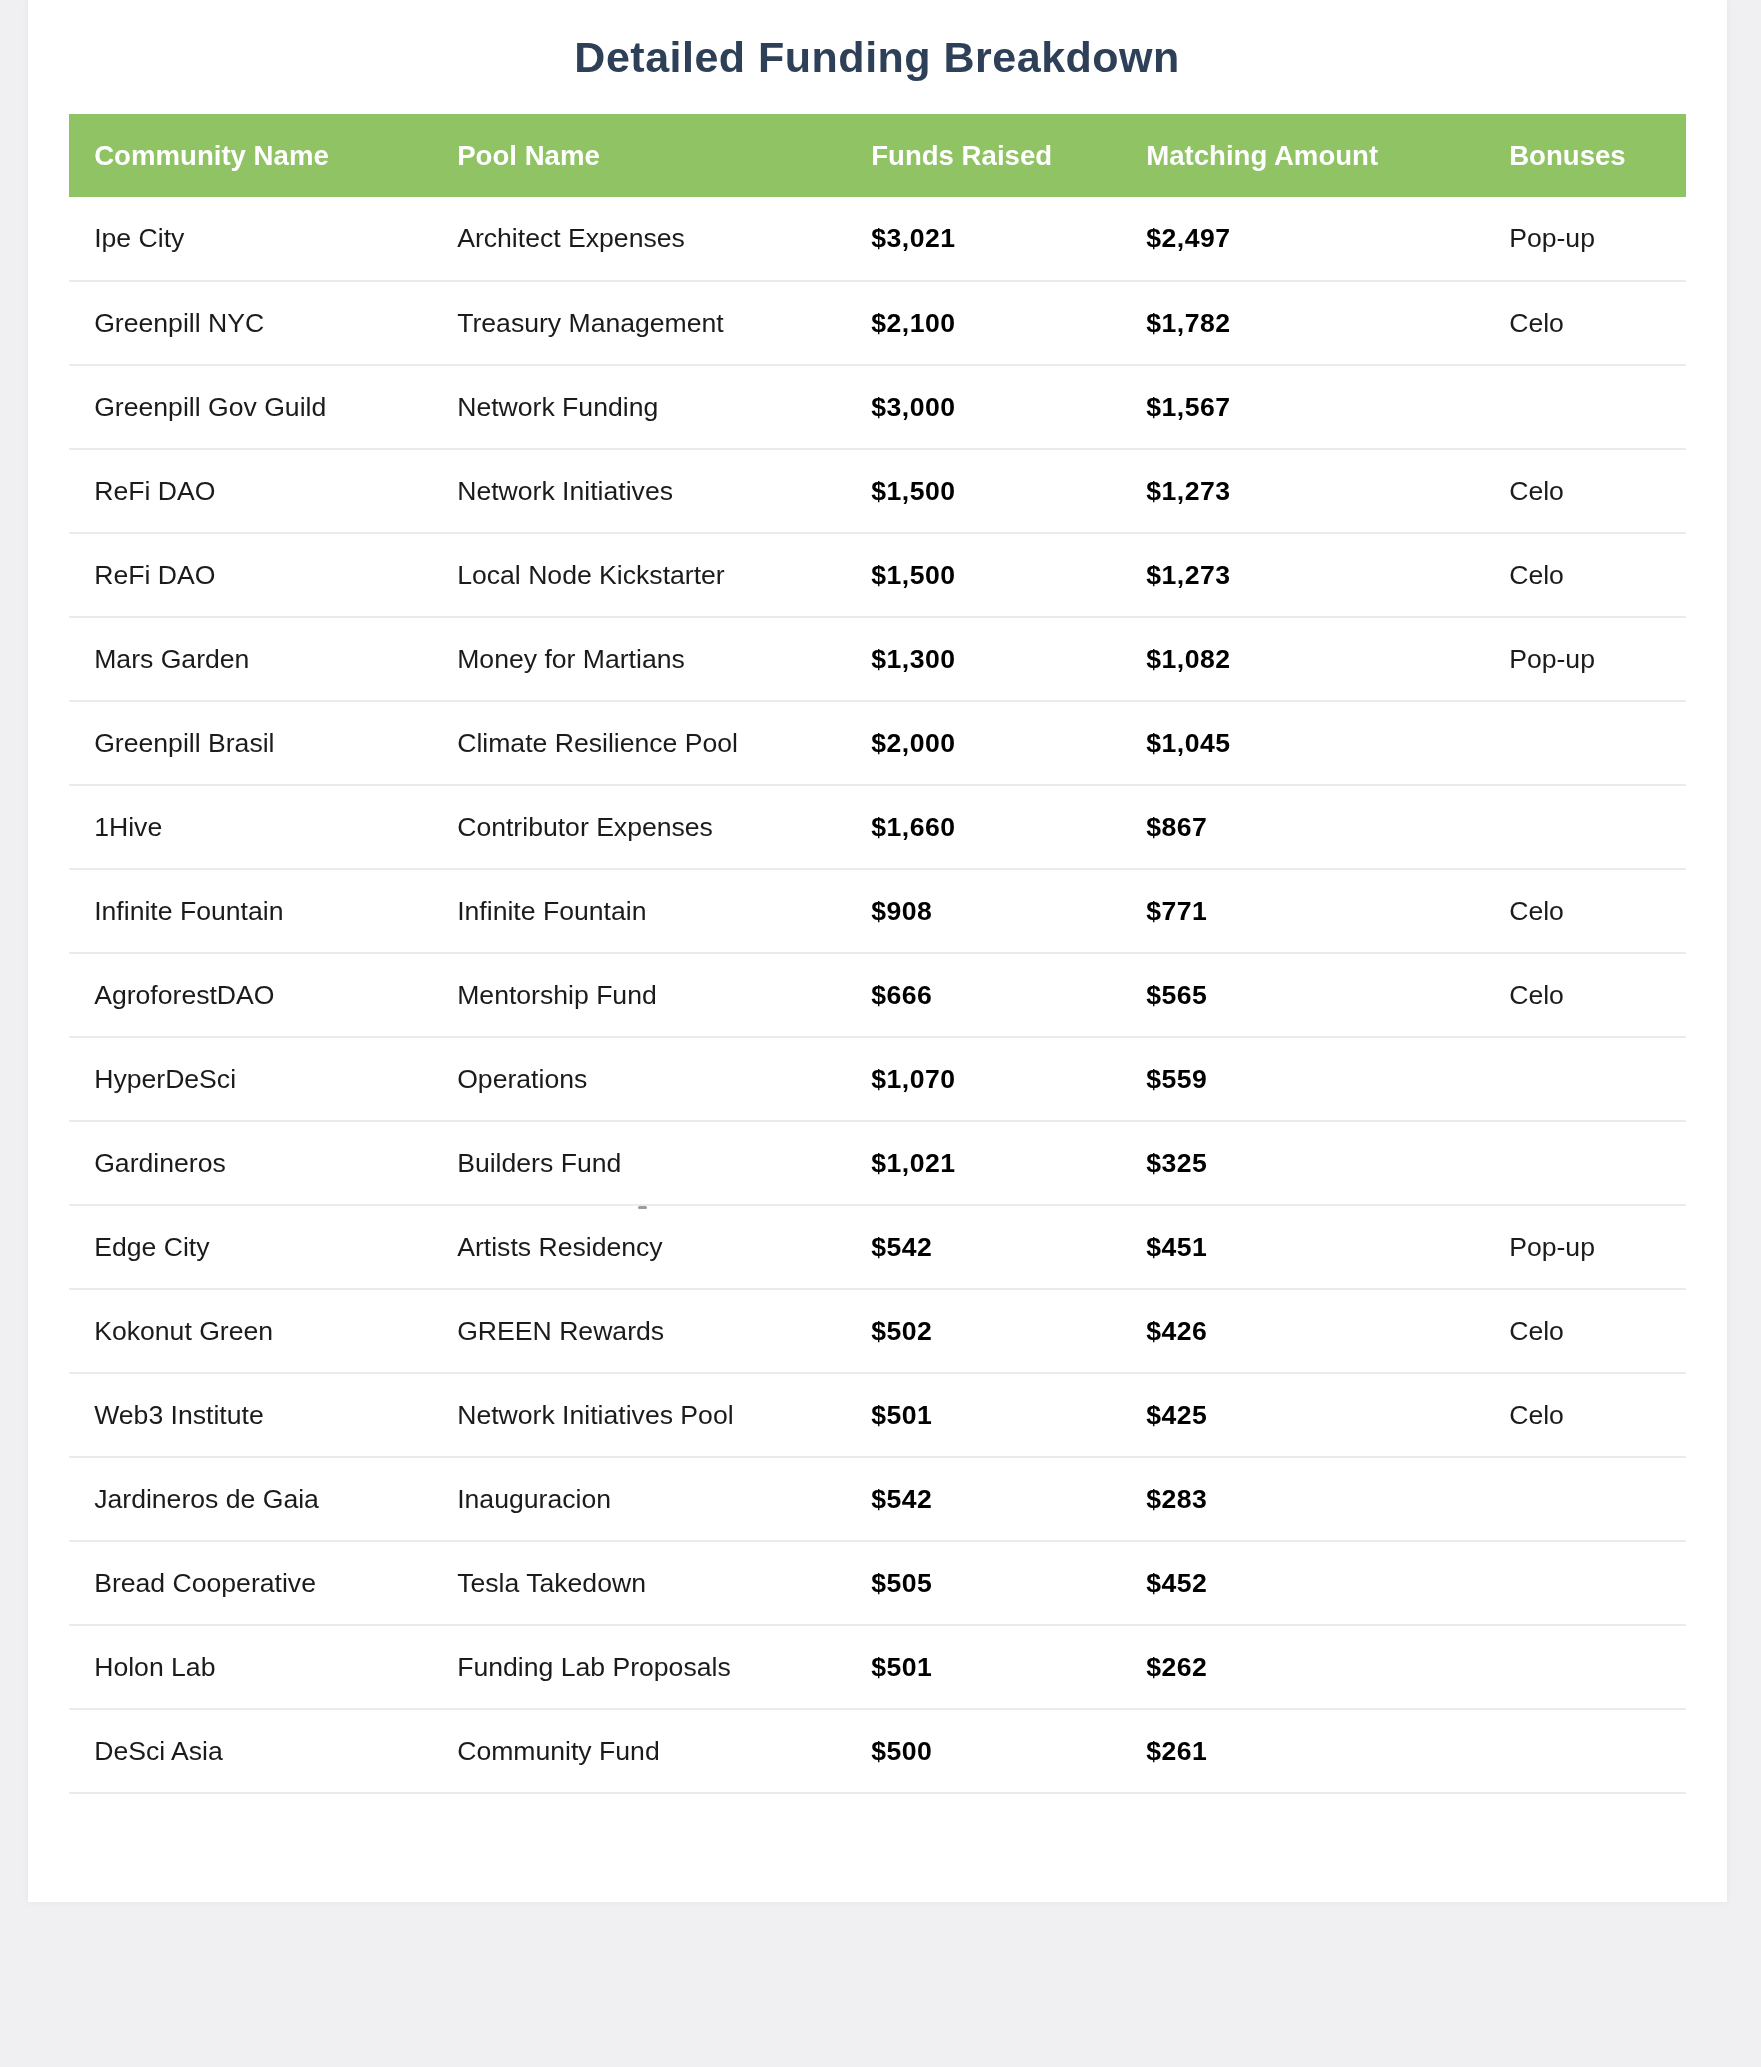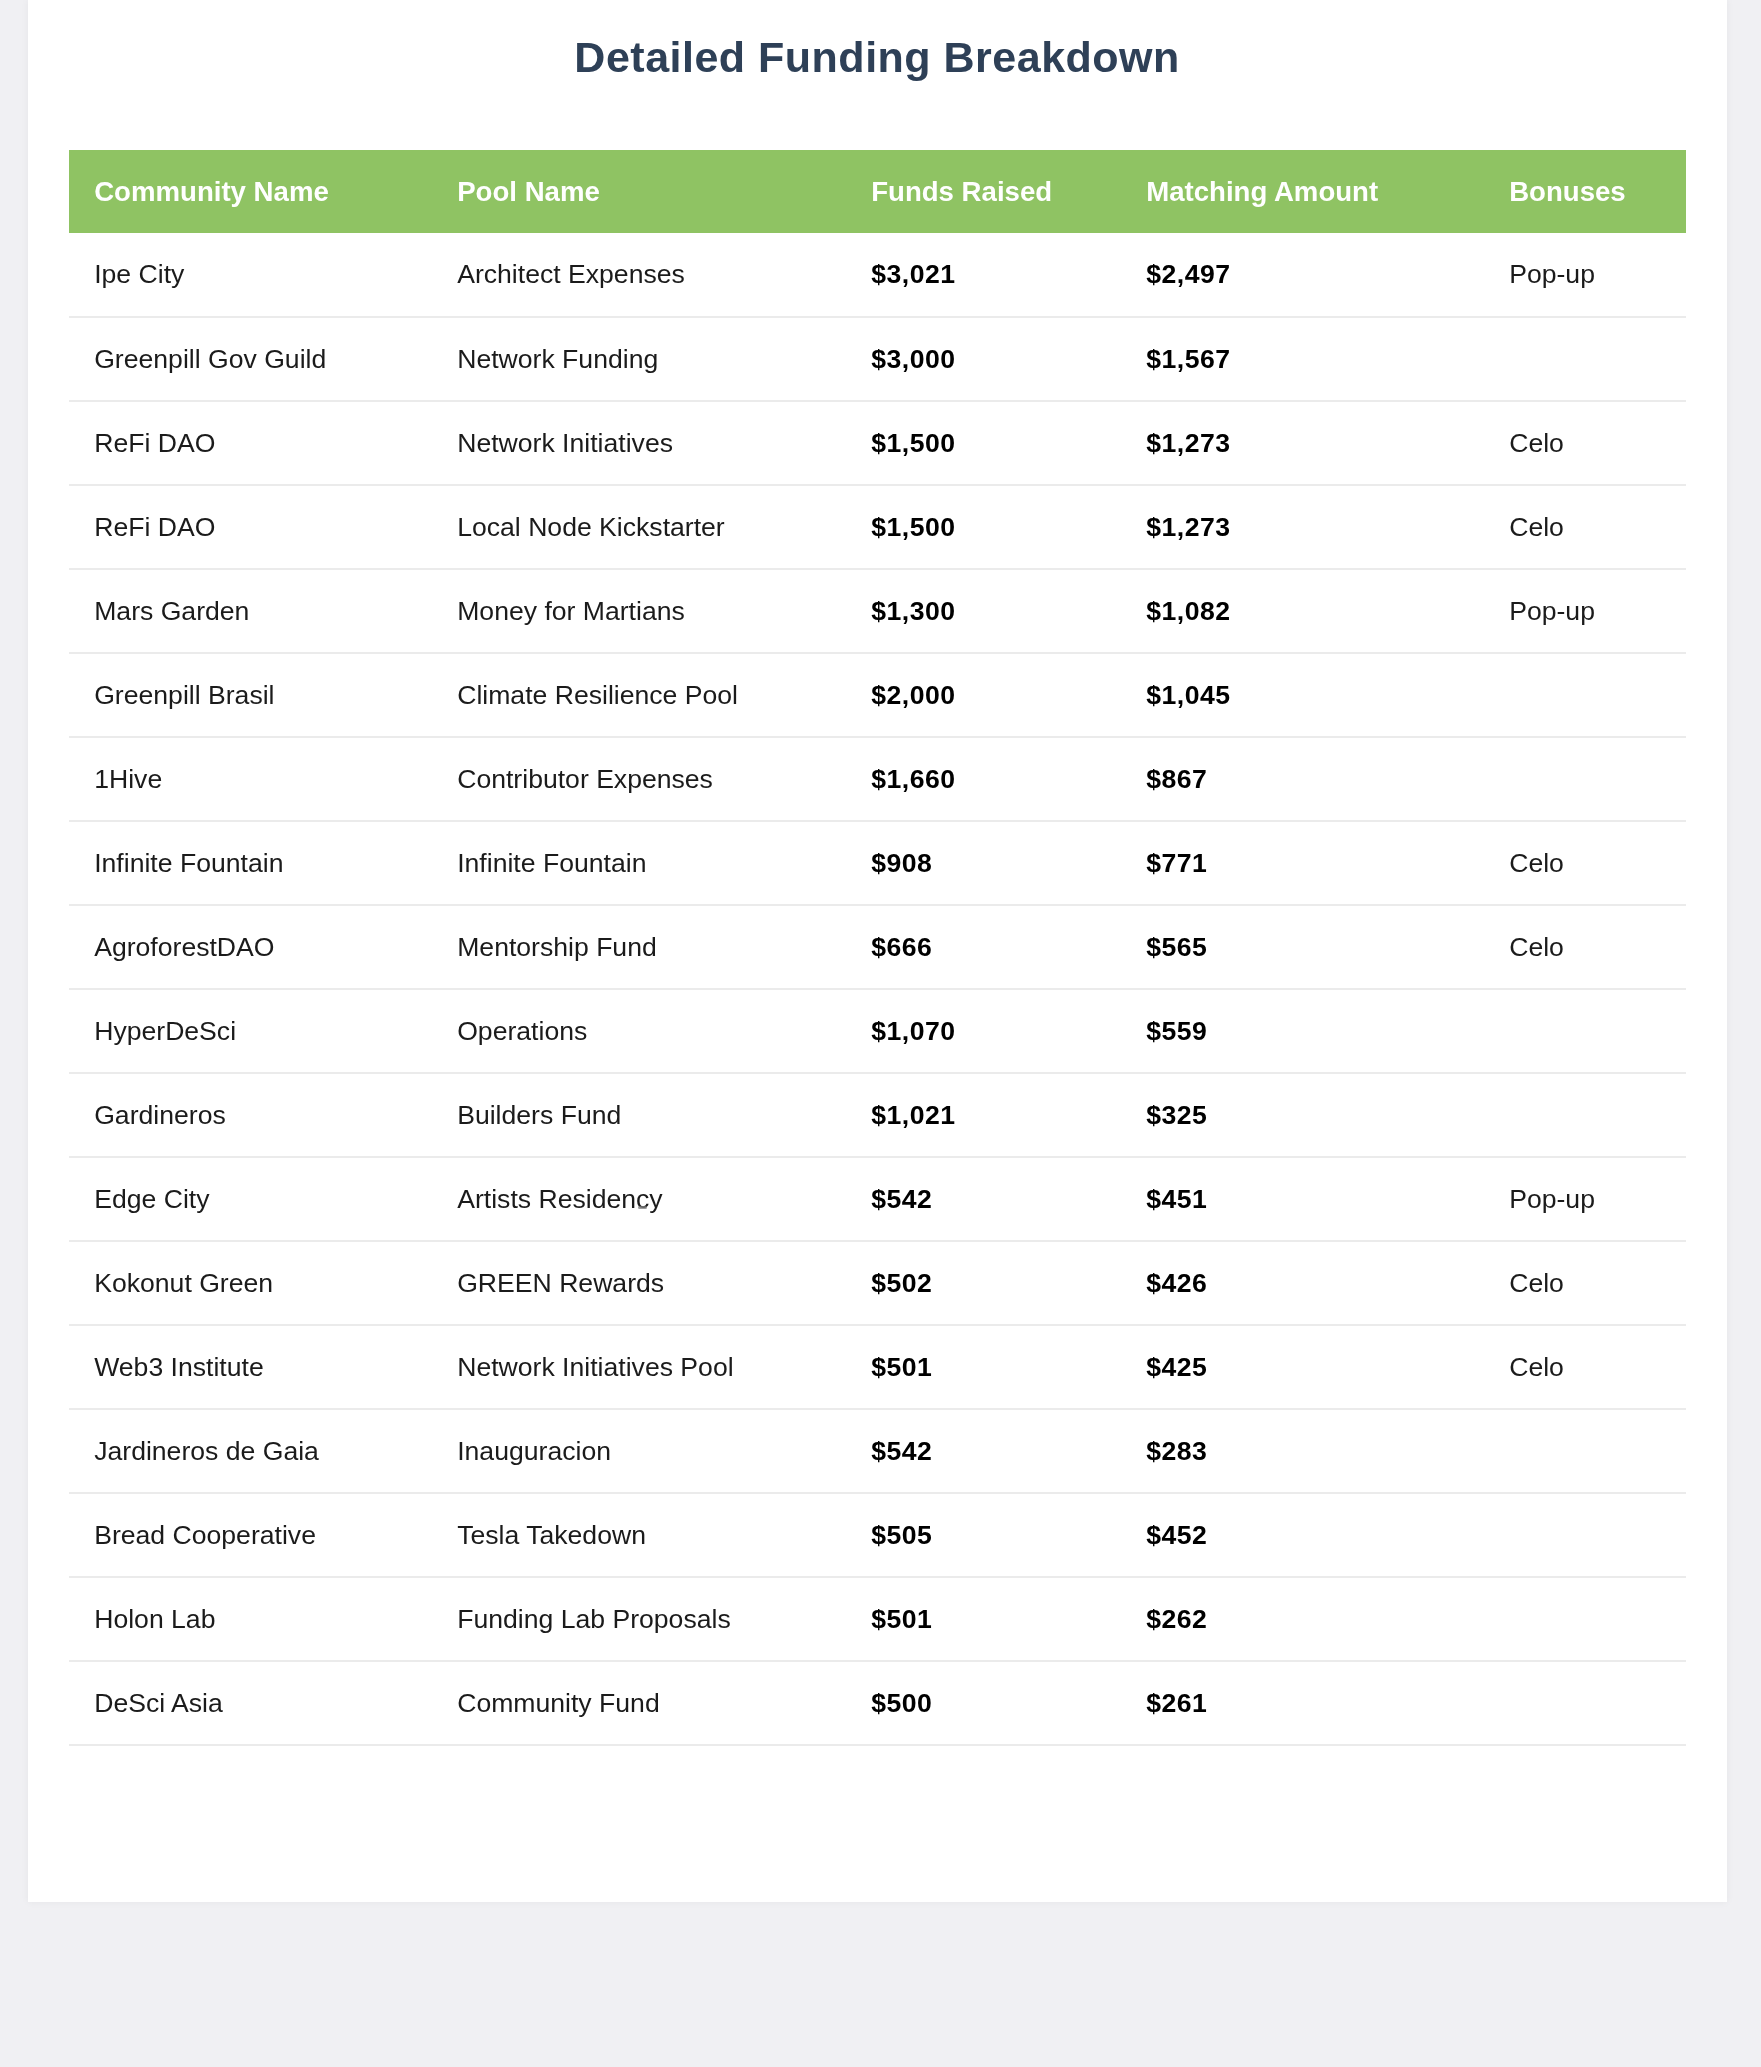--- a/index.html
+++ b/index.html
@@ -22,21 +22,21 @@
   .page-title {
     margin-top: 33px;
     text-align: center;
     font-size: 43px;
     font-weight: 700;
     letter-spacing: 0.5px;
     color: #2e4057;
   }
   table.funding {
     width: 1617px;
-    margin: 68px auto 0 auto;
+    margin: 32px auto 0 auto;
     border-collapse: collapse;
     table-layout: fixed;
   }
   col.c1 { width: 363px; }
   col.c2 { width: 414px; }
   col.c3 { width: 275px; }
   col.c4 { width: 363px; }
   col.c5 { width: 202px; }
   thead th {
     background: #8fc363;
@@ -101,20 +101,27 @@
     </thead>
     <tbody id="rows-body">
   <tr>
     <td>Ipe City</td>
     <td>Architect Expenses</td>
     <td class="money">$3,021</td>
     <td class="money">$2,497</td>
     <td>Pop-up</td>
   </tr>
 
+  <tr>
+    <td>Greenpill NYC</td>
+    <td>Treasury Management</td>
+    <td class="money">$2,100</td>
+    <td class="money">$1,782</td>
+    <td>Celo</td>
+  </tr>
 
   <tr>
     <td>Greenpill Gov Guild</td>
     <td>Network Funding</td>
     <td class="money">$3,000</td>
     <td class="money">$1,567</td>
     <td></td>
   </tr>
 
 

